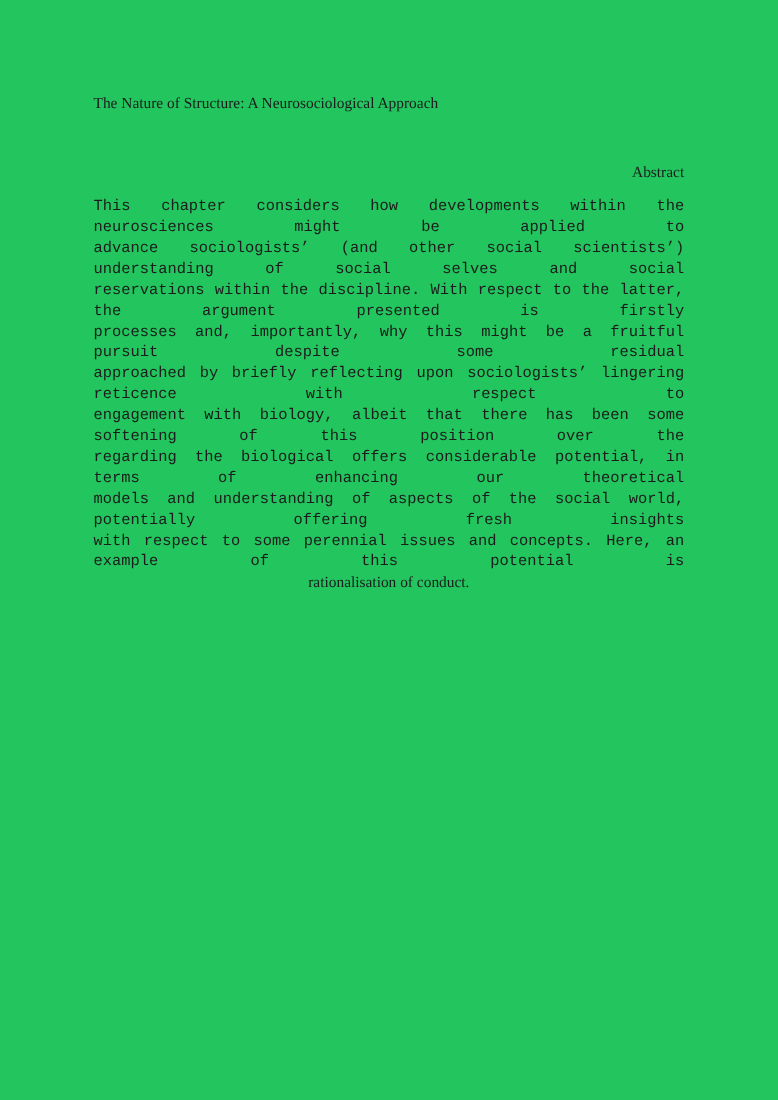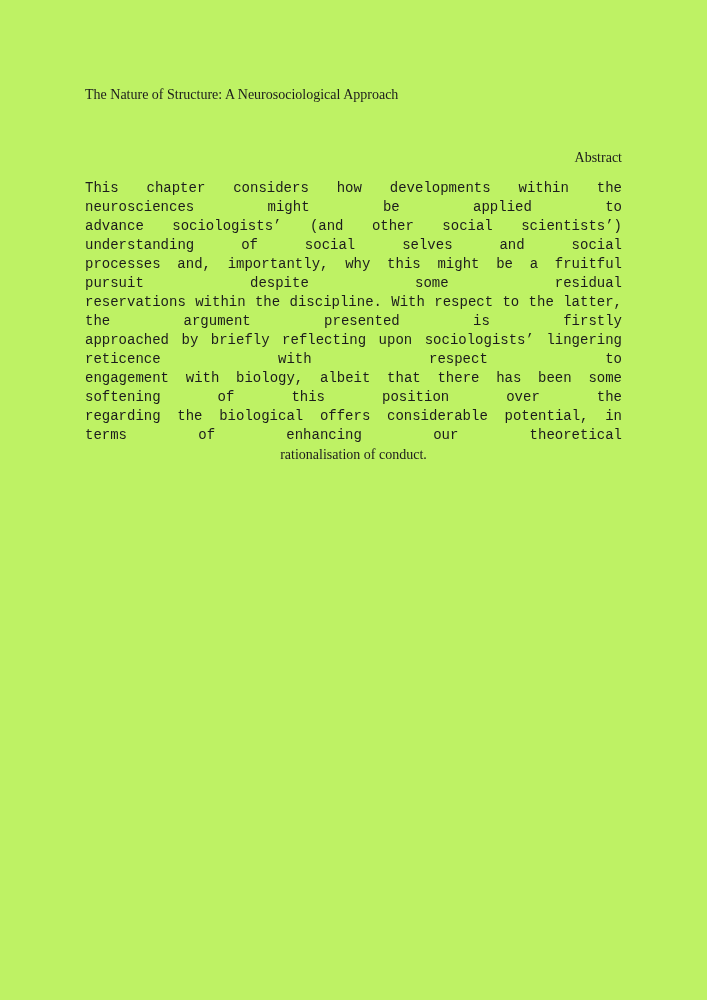--- a/index.html
+++ b/index.html
@@ -4,21 +4,21 @@
 <style>
   html, body {
     margin: 0;
     padding: 0;
     background: #ffffff;
   }
   .page {
     position: relative;
     width: 707px;
     height: 1000px;
-    background: #bef264;
+    background: #22c55e;
     font-family: "Liberation Serif", serif;
     color: #1c1c1c;
     overflow: hidden;
   }
   .content-block {
     position: absolute;
     left: 85px;
     width: 537px;
     font-size: 14px;
     line-height: 19px;
@@ -55,22 +55,24 @@
 
 <div class="page">
 
   <div class="content-block doc-title">The Nature of Structure: A Neurosociological Approach</div>
 
   <div class="content-block abstract-heading">Abstract</div>
 
   <div class="content-block abstract-par">
     <div class="ln jl">This chapter considers how developments within the neurosciences might be applied to</div>
     <div class="ln jl">advance sociologists’ (and other social scientists’) understanding of social selves and social</div>
+    <div class="ln jl">reservations within the discipline. With respect to the latter, the argument presented is firstly</div>
     <div class="ln jl">processes and, importantly, why this might be a fruitful pursuit despite some residual</div>
-    <div class="ln jl">reservations within the discipline. With respect to the latter, the argument presented is firstly</div>
     <div class="ln jl">approached by briefly reflecting upon sociologists’ lingering reticence with respect to</div>
     <div class="ln jl">engagement with biology, albeit that there has been some softening of this position over the</div>
     <div class="ln jl">regarding the biological offers considerable potential, in terms of enhancing our theoretical</div>
+    <div class="ln jl">models and understanding of aspects of the social world, potentially offering fresh insights</div>
+    <div class="ln jl">with respect to some perennial issues and concepts. Here, an example of this potential is</div>
     <div class="ln">rationalisation of conduct.</div>
   </div>
 
 
 </div>
 
 </body></html>

